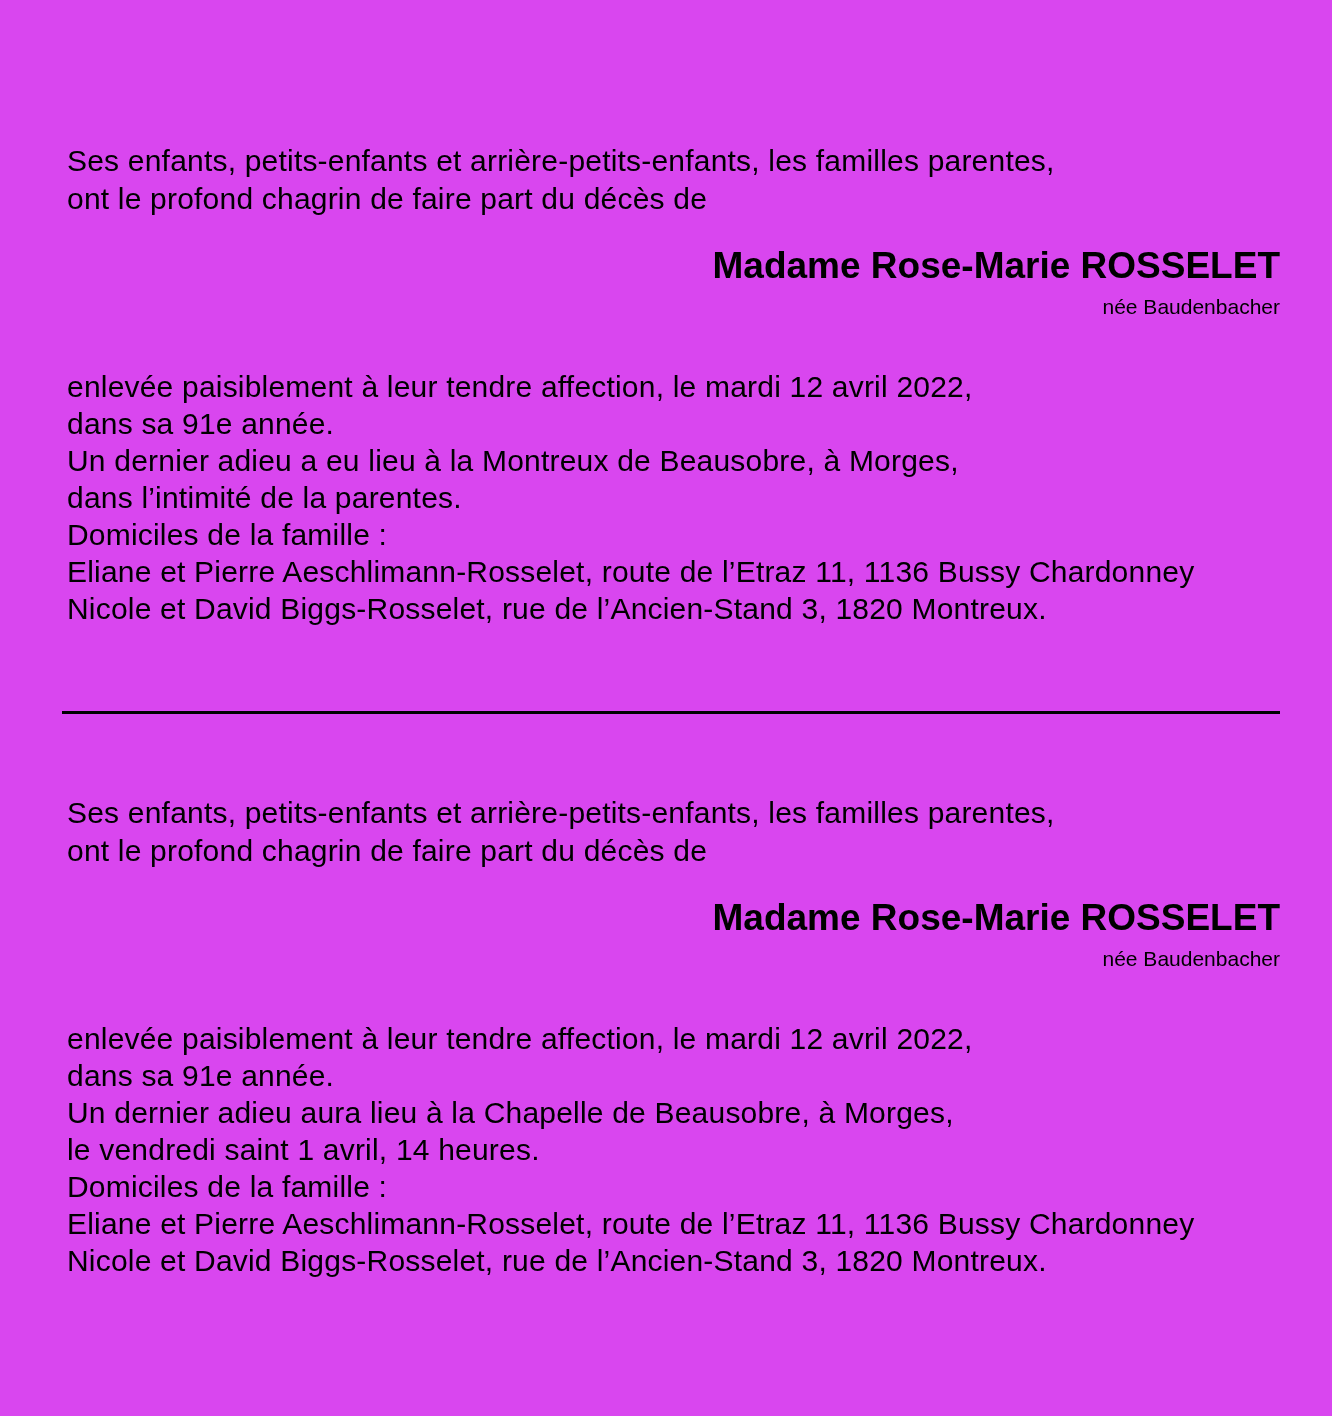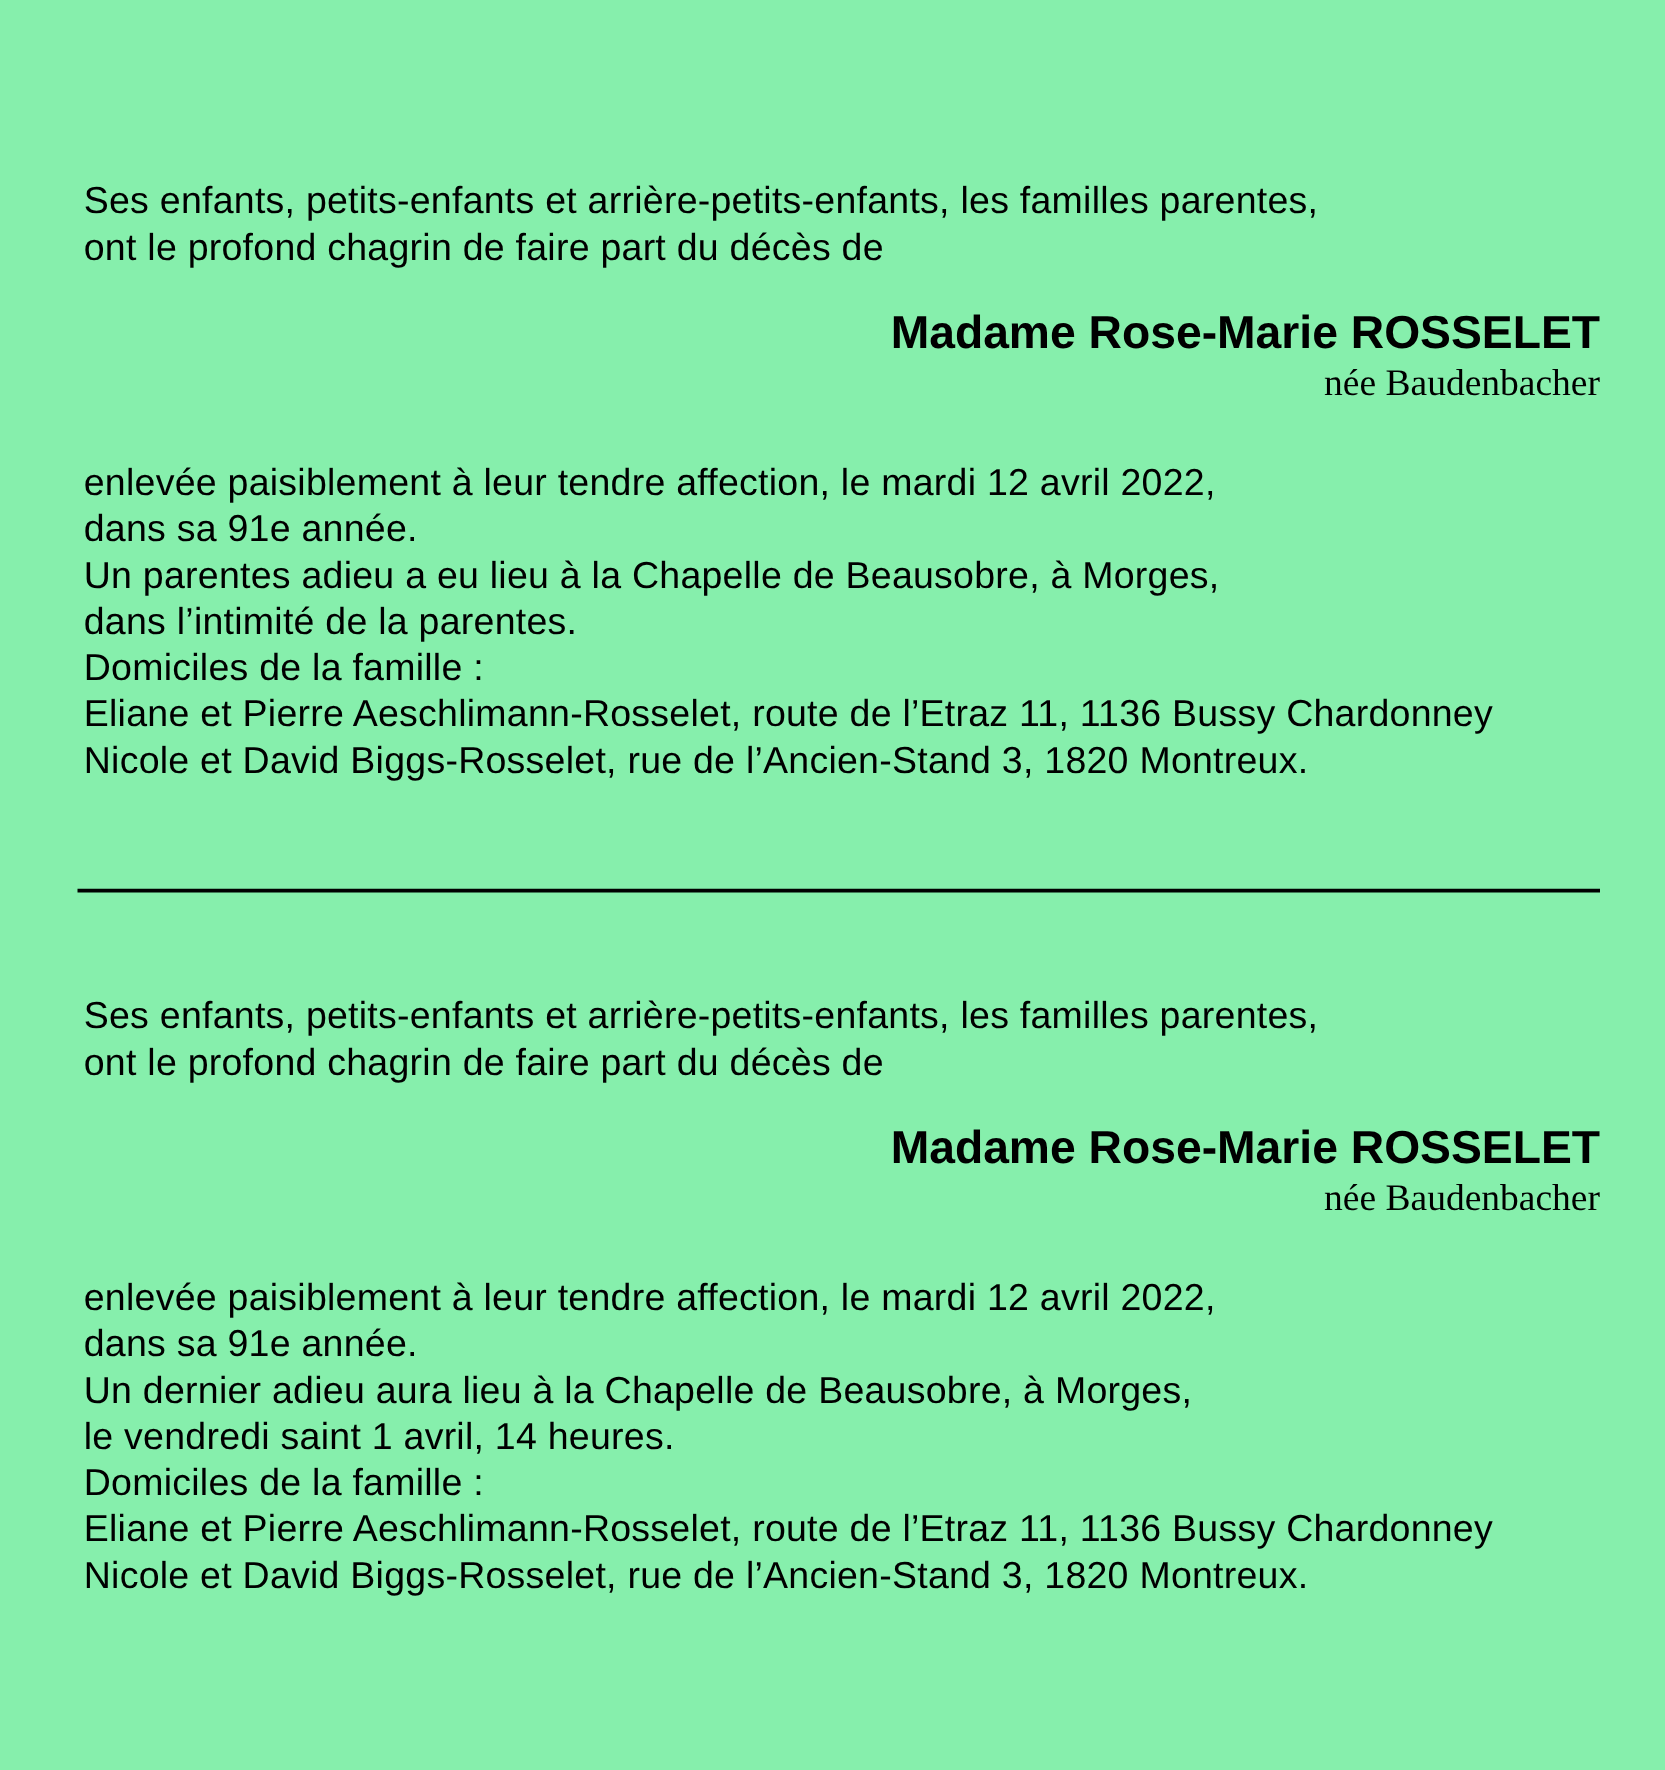--- a/index.html
+++ b/index.html
@@ -4,21 +4,21 @@
 <style>
   html, body {
     margin: 0;
     padding: 0;
     background: #ffffff;
   }
   .page {
     position: relative;
     width: 1332px;
     height: 1416px;
-    background: #86efac;
+    background: #d946ef;
     color: #000000;
     font-family: "Liberation Sans", sans-serif;
     overflow: hidden;
   }
   .content {
     padding: 142px 45px 0 67px;
   }
   .notice { }
   .intro-line,
   .body-line {
@@ -35,24 +35,23 @@
     text-align: right;
   }
   .notice-title {
     margin-top: 26px;
     font-size: 37px;
     font-weight: bold;
     line-height: 44px;
     white-space: nowrap;
   }
   .notice-subtitle {
-    font-size: 30px;
+    font-size: 21px;
     line-height: 38px;
     white-space: nowrap;
-    font-family: Liberation Serif, serif;
   }
   .body-block {
     margin-top: 42px;
   }
   .divider {
     width: 1218px;
     height: 3px;
     background: #000000;
     margin: 84px 0 0 -5px;
     border: none;
@@ -72,21 +71,21 @@
         <div class="intro-line">Ses enfants, petits-enfants et arrière-petits-enfants, les familles parentes,</div>
         <div class="intro-line">ont le profond chagrin de faire part du décès de</div>
       </div>
       <div class="title-area">
         <div class="notice-title">Madame Rose-Marie ROSSELET</div>
         <div class="notice-subtitle">née Baudenbacher</div>
       </div>
       <div class="body-block">
         <div class="body-line">enlevée paisiblement à leur tendre affection, le mardi 12 avril 2022,</div>
         <div class="body-line">dans sa 91e année.</div>
-        <div class="body-line">Un parentes adieu a eu lieu à la Chapelle de Beausobre, à Morges,</div>
+        <div class="body-line">Un dernier adieu a eu lieu à la Montreux de Beausobre, à Morges,</div>
         <div class="body-line">dans l’intimité de la parentes.</div>
         <div class="body-line">Domiciles de la famille :</div>
         <div class="body-line">Eliane et Pierre Aeschlimann-Rosselet, route de l’Etraz 11, 1136 Bussy Chardonney</div>
         <div class="body-line">Nicole et David Biggs-Rosselet, rue de l’Ancien-Stand 3, 1820 Montreux.</div>
       </div>
     </div>
 
     <div class="divider"></div>
 
     <div class="notice notice-second">

